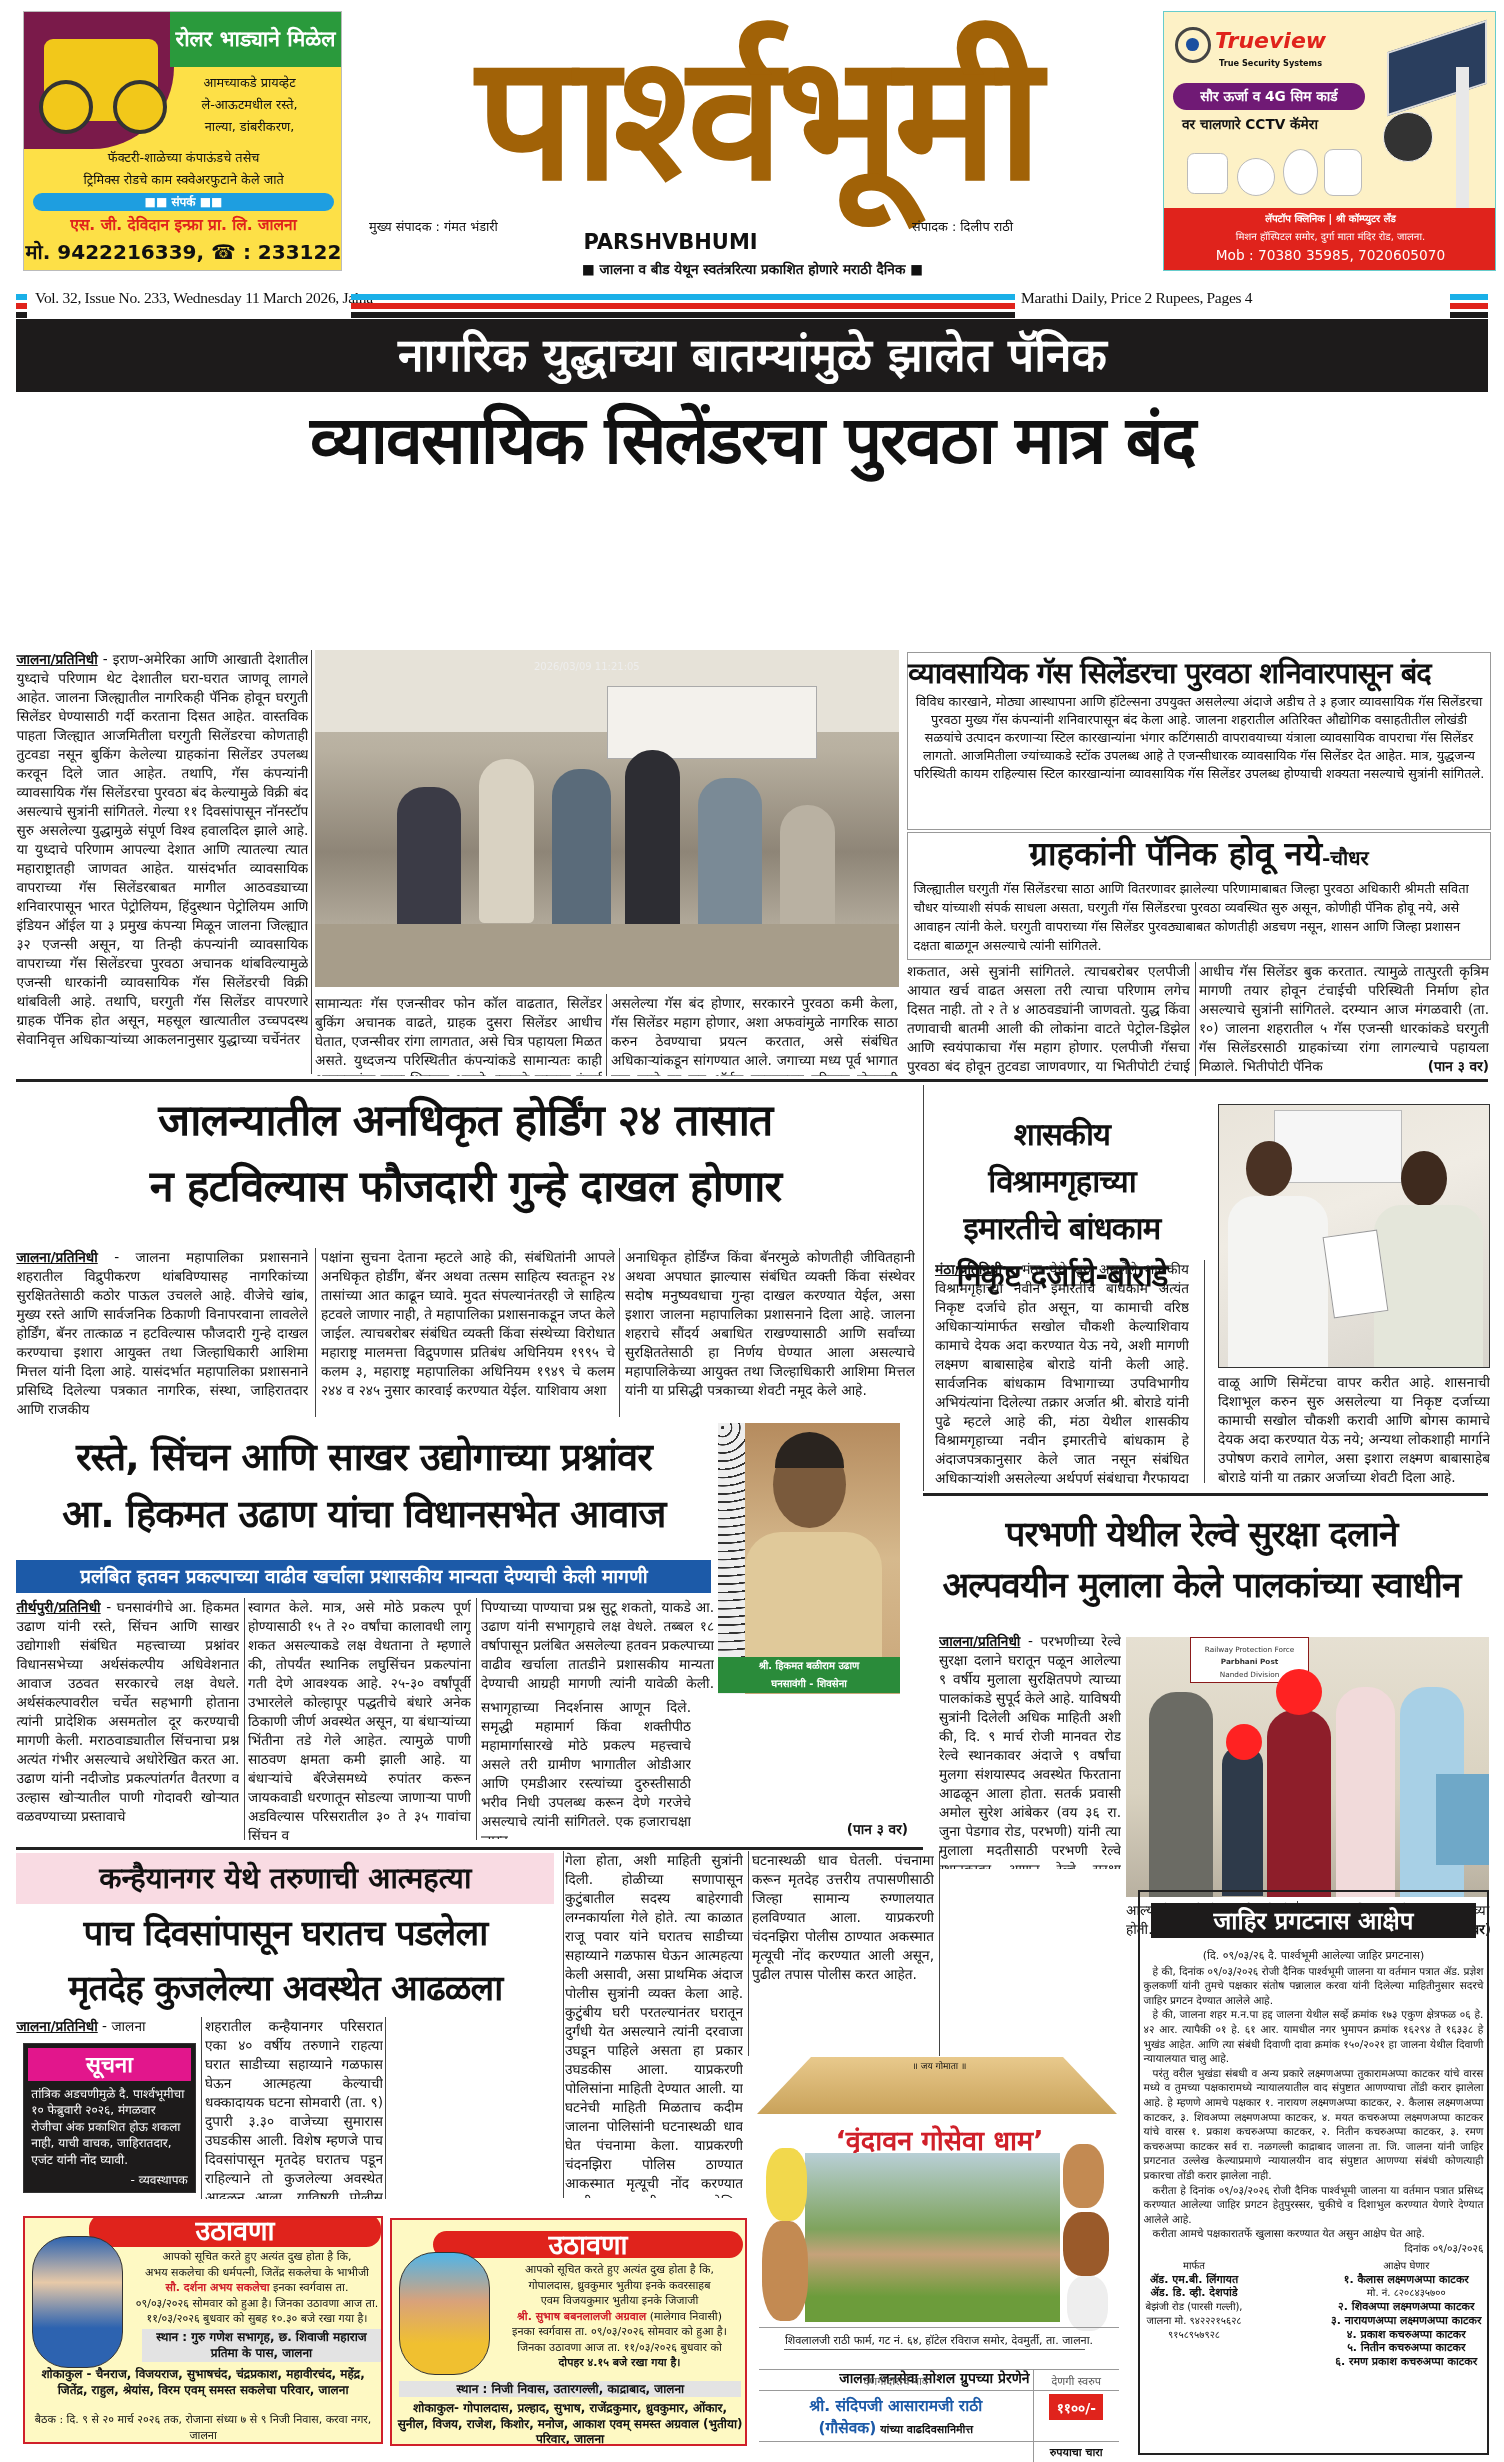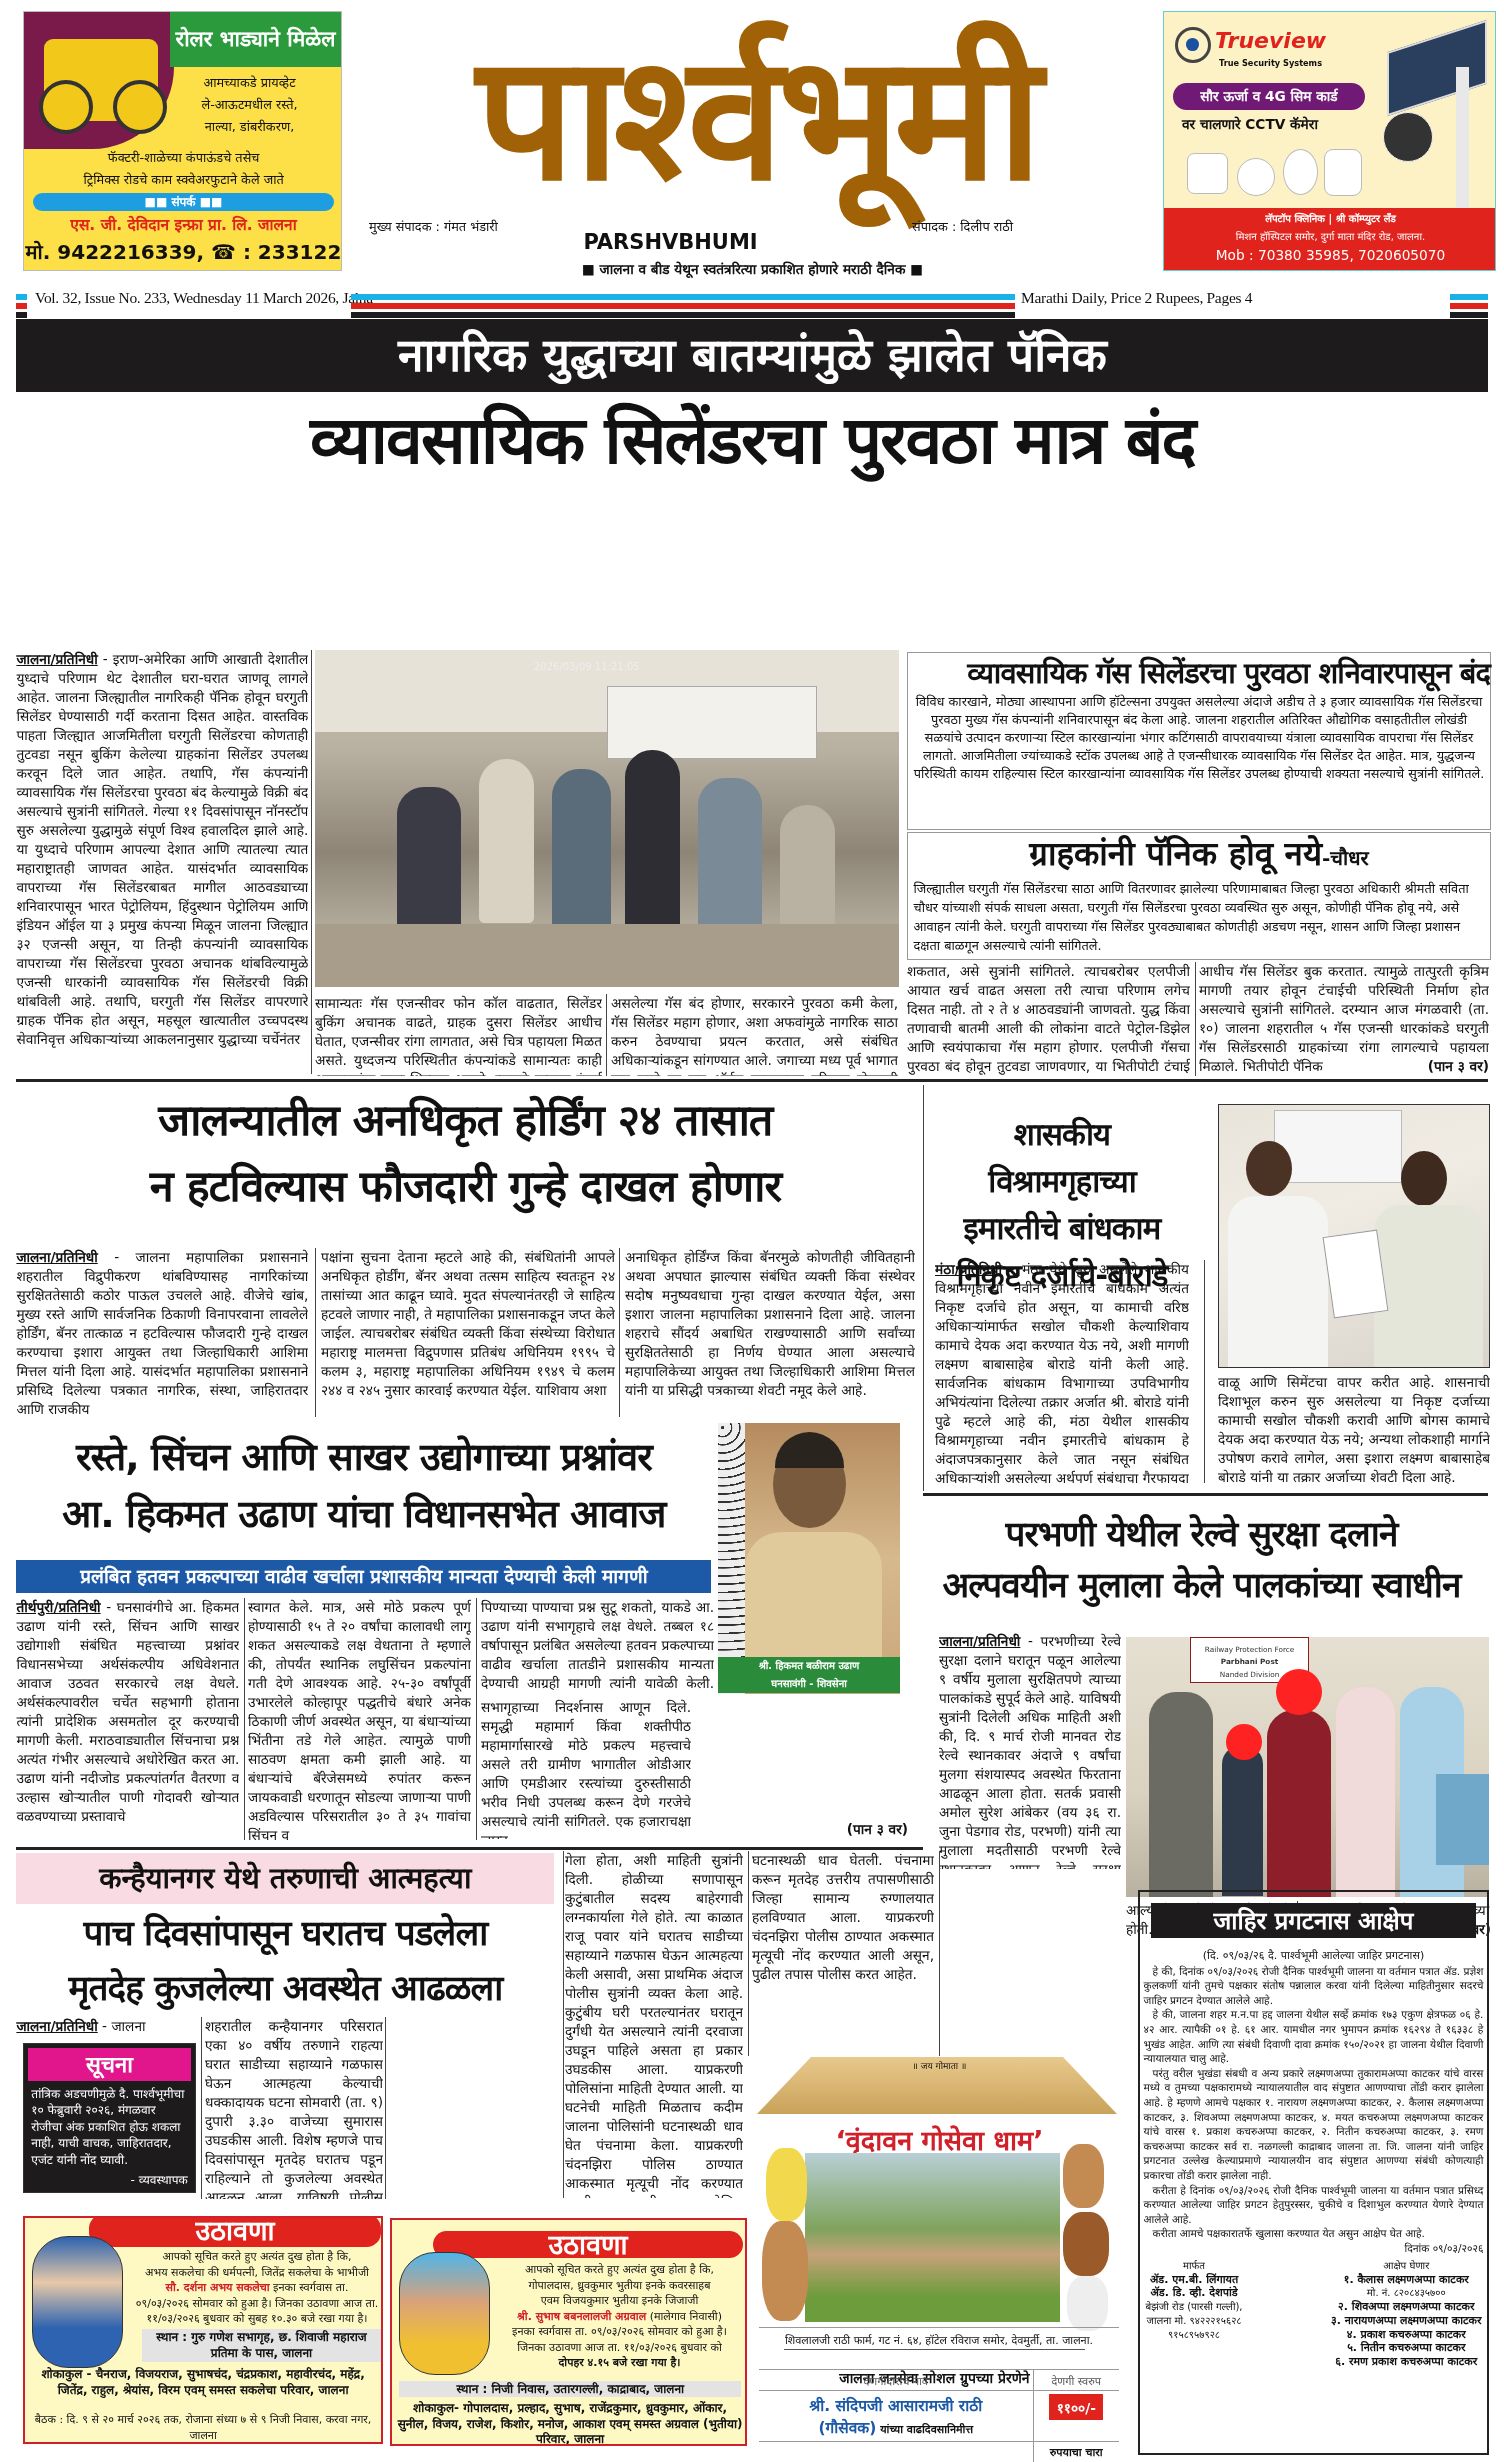--- a/index.html
+++ b/index.html
@@ -50,21 +50,21 @@
 
 #kicker{left:16.4px;top:319px;width:1472px;height:73px;background:#1d1b1b;color:#fff;font-weight:bold;font-size:46px;text-align:center;line-height:73px}
 #main-head{left:16.4px;top:397px;width:1472px;text-align:center;font-weight:bold;font-size:66px;line-height:88px;letter-spacing:-1.8px}
 
 #s1c1{left:16.4px;top:650px;width:292px;height:424px}
 #s1photo{left:315px;top:650px;width:584px;height:337px;background:linear-gradient(#c8c2b4 0%,#b8b0a0 30%,#8e8577 60%,#cfc8b8 100%)}
 #s1c2{left:315px;top:994px;width:287px;height:82px}
 #s1c3{left:611px;top:994px;width:287px;height:82px}
 .boxed{position:absolute;border:1.8px solid #999;background:#fff}
 #box1{left:907px;top:652px;width:584px;height:178px}
-#box1 h2{font-size:29px;text-align:right;font-weight:bold;letter-spacing:-0.9px;line-height:40px}
+#box1 h2{font-size:29px;text-align:left;font-weight:bold;letter-spacing:-0.9px;line-height:40px}
 #box1 p{font-size:12.8px;line-height:18px;text-align:center;padding:0 5.5px}
 #box2{left:907px;top:832px;width:584px;height:128px}
 #box2 h2{font-size:33px;text-align:center;font-weight:bold;line-height:42px;font-family:"DejaVu Serif",serif}
 #box2 h2 span{font-size:20px}
 #box2 p{font-size:12.8px;line-height:19px;text-align:left;padding:0 5.5px}
 #s1c4{left:907px;top:962px;width:283px;height:114px}
 #s1c5{left:1199px;top:962px;width:290px;height:114px}
 
 #s2head{left:16.4px;top:1087px;width:898px;text-align:center;font-weight:bold;font-size:43px;line-height:66px;letter-spacing:-0.9px}
 #s2c1{left:16.4px;top:1248px;width:292px;height:169px}

